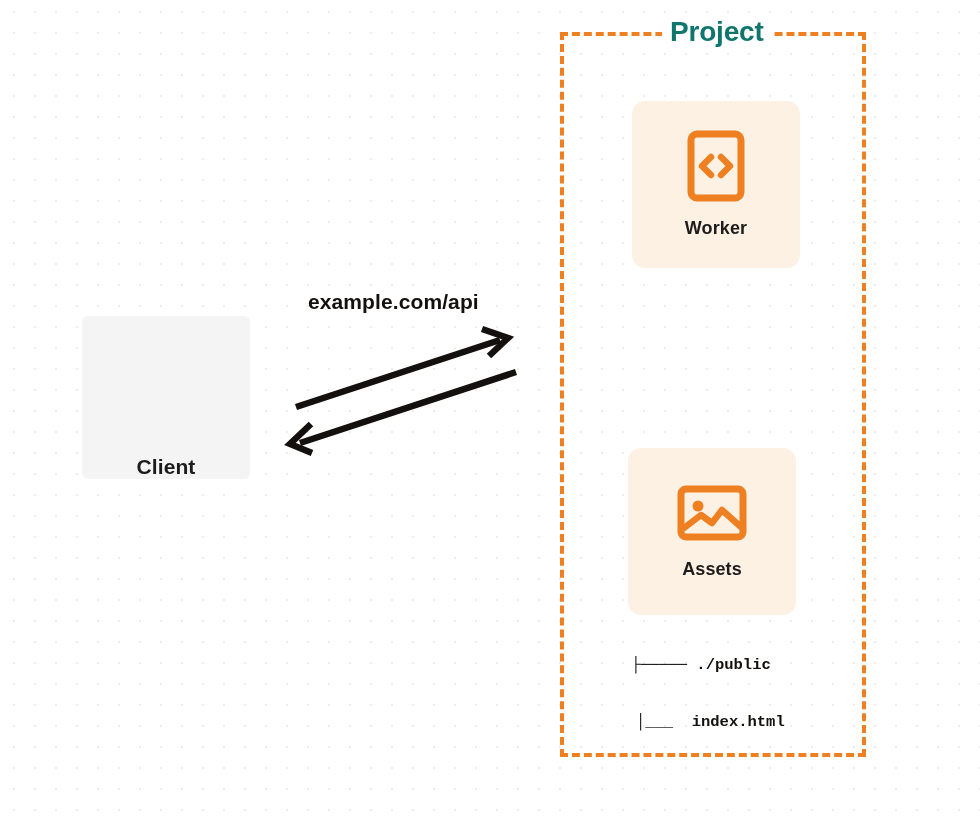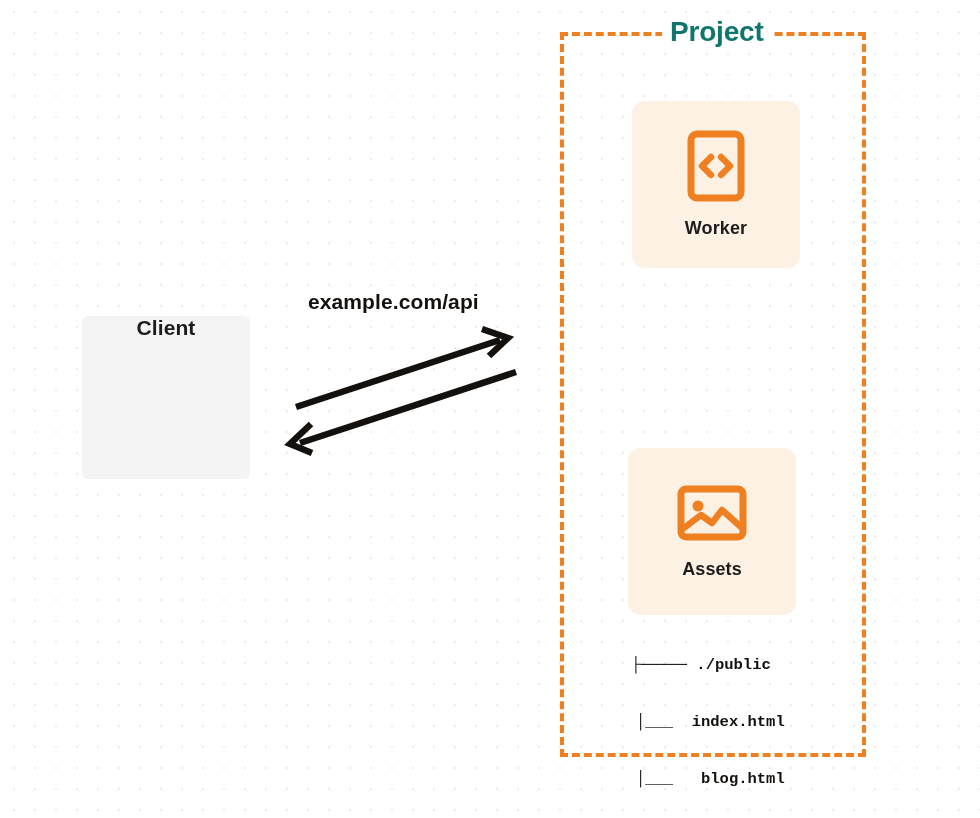--- a/index.html
+++ b/index.html
@@ -28,21 +28,21 @@
   
   .client-node {
     position: absolute;
     left: 82px;
     top: 316px;
     width: 168px;
     height: 163px;
     background: #f4f4f5;
     border-radius: 6px;
     display: flex;
-    align-items: flex-start;
+    align-items: flex-end;
     justify-content: center;
   }
   .client-label {
     font-size: 21px;
     font-weight: bold;
     color: #1c1c1c;
     letter-spacing: 0.1px;
   }
 
   
@@ -183,17 +183,16 @@
       <rect x="4" y="6" width="62" height="48" rx="5" ry="5" fill="none" stroke="#ef8022" stroke-width="7"></rect>
       <circle cx="21" cy="23" r="5.5" fill="#ef8022"></circle>
       <polyline points="7,45 24,32 35,40 45,27 64,44" fill="none" stroke="#ef8022" stroke-width="6.5" stroke-linecap="round" stroke-linejoin="round"></polyline>
     </svg>
     <span class="card-label">Assets</span>
   </div>
 
   <div class="file-tree">
     <span class="file-tree-row">├───── ./public</span>
     <span class="file-tree-row">  │___  index.html</span>
-    <span class="file-tree-row">  │___   blog.html</span>
     
   </div>
 
 </div>
 
 </body></html>

